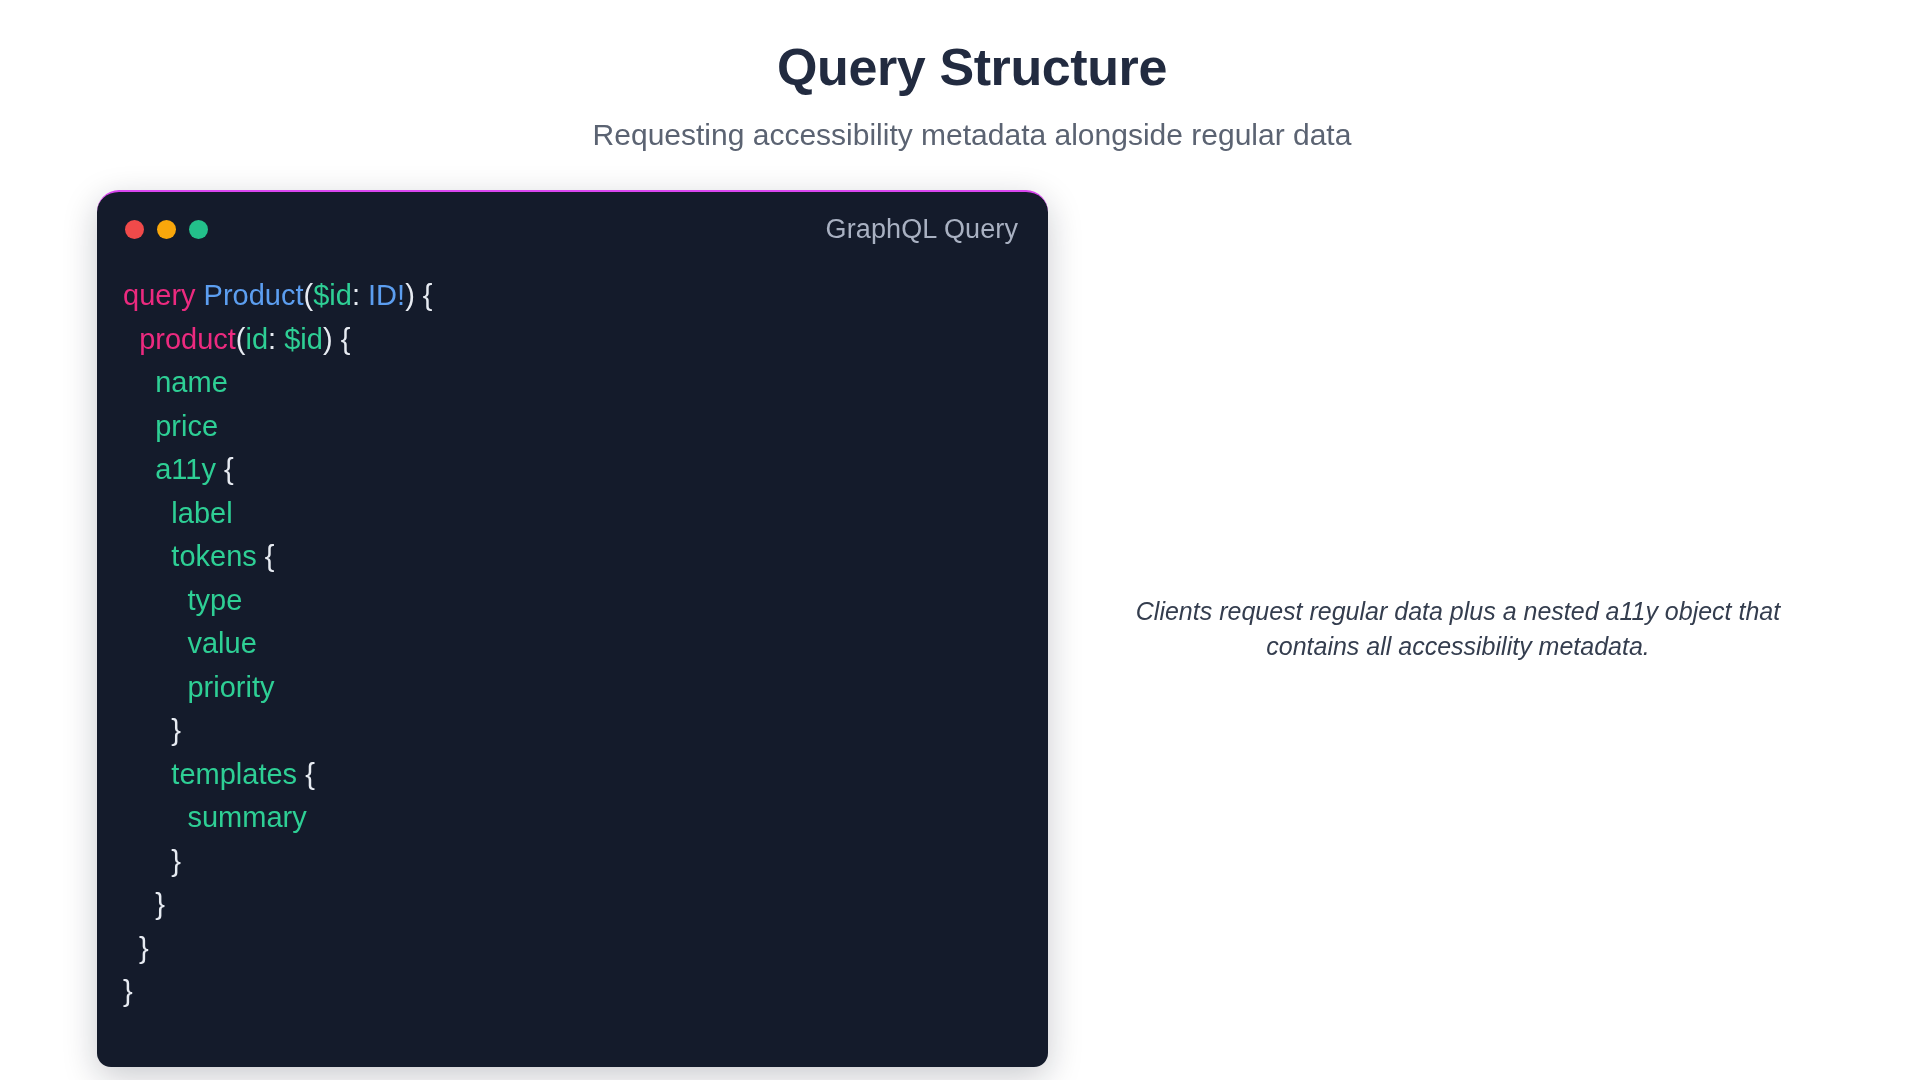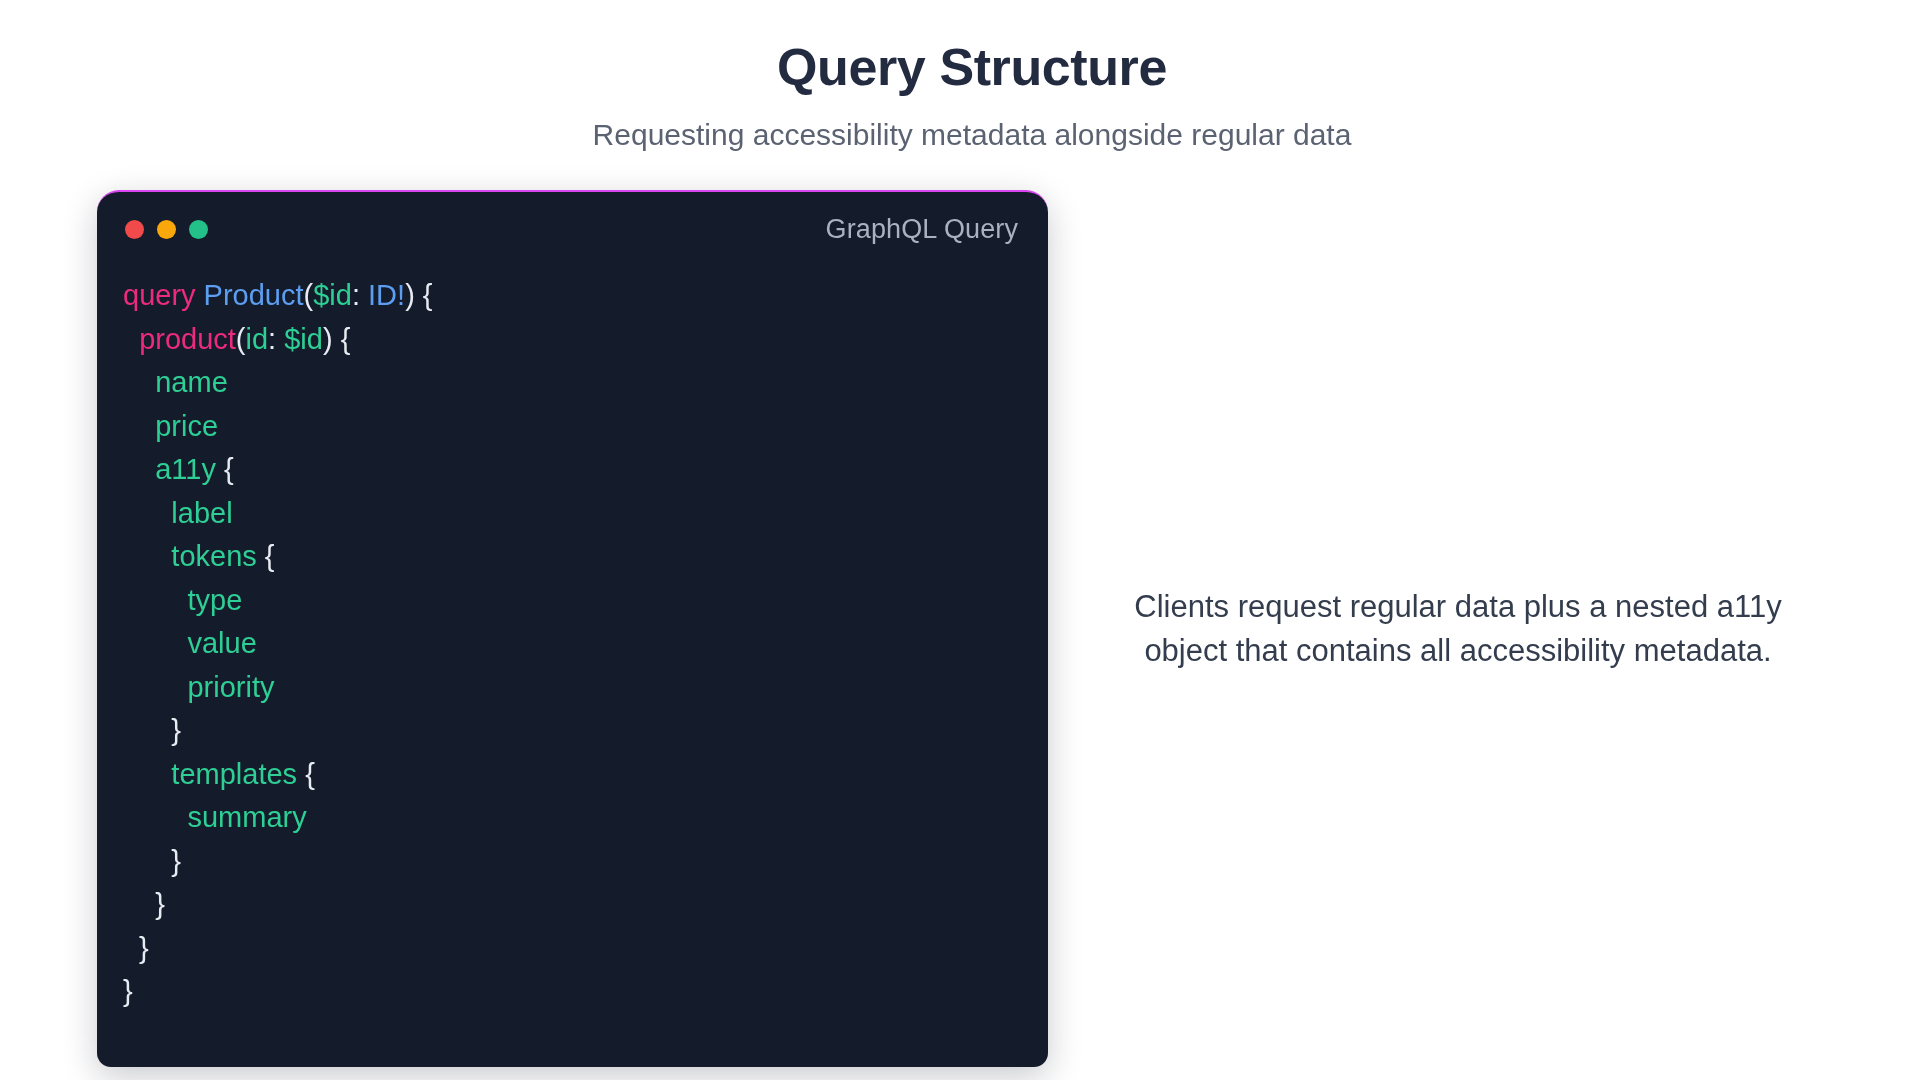--- a/index.html
+++ b/index.html
@@ -139,24 +139,25 @@
     width: 724px;
     height: 877px;
     display: flex;
     flex-direction: column;
     justify-content: center;
     align-items: center;
     text-align: center;
   }
 
   .note-primary {
-    font-size: 31px;
+    font-size: 25px;
     line-height: 1.39;
     color: #343d4e;
     max-width: 712px;
+    font-style: italic;
   }
 
   .note-secondary {
     margin-top: 74px;
     font-size: 31px;
     line-height: 1.39;
     color: #4c5668;
     max-width: 690px;
   }
 </style>

